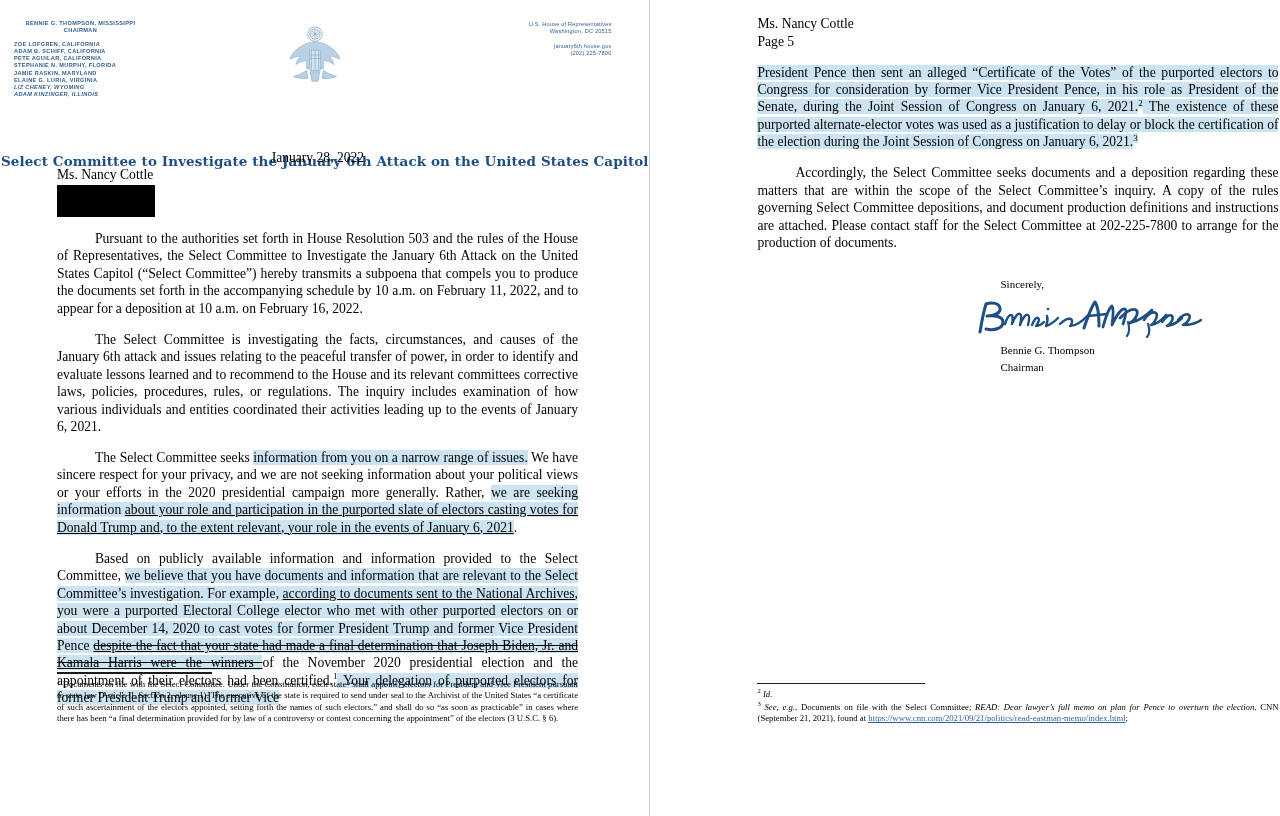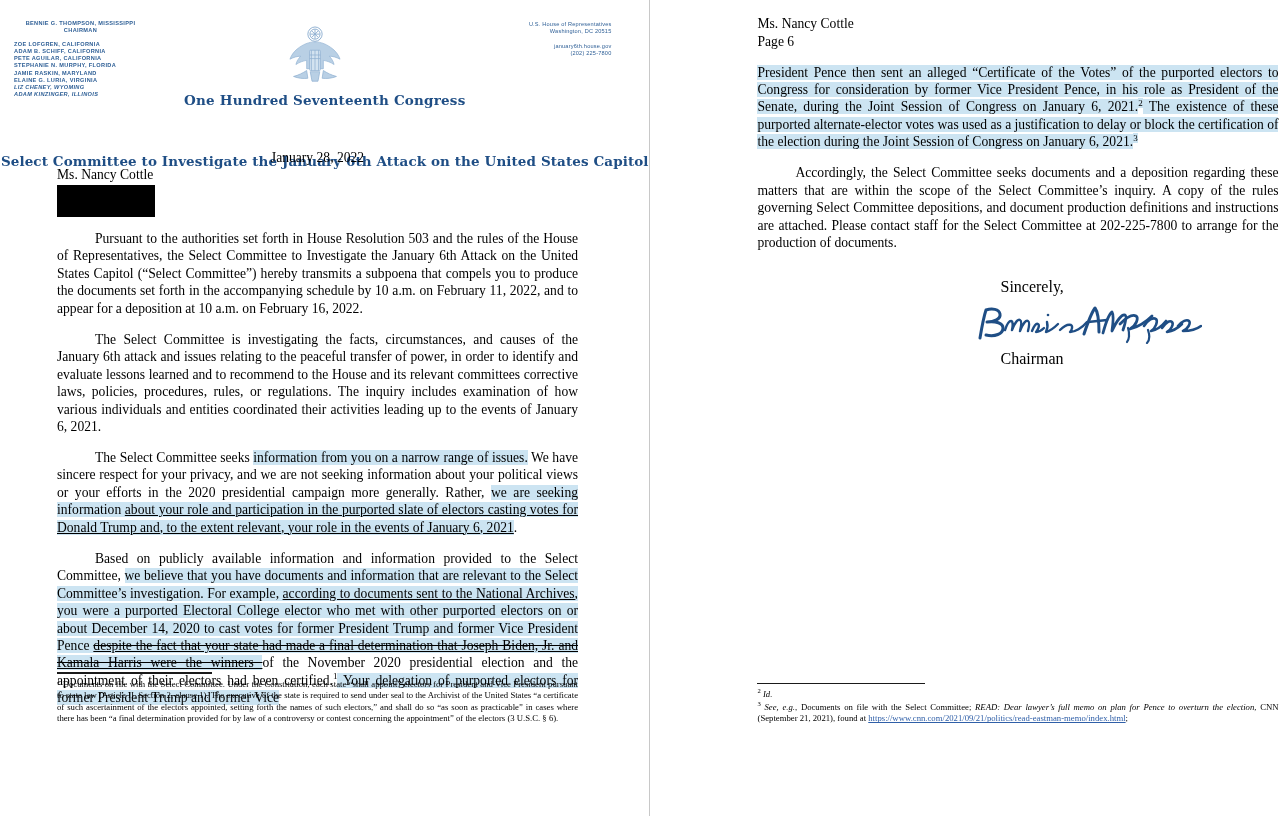--- a/index.html
+++ b/index.html
@@ -105,21 +105,21 @@
   p.para.noindent { text-indent: 0; }
 
   .hl { background: #cce4f2; }
   .ul { text-decoration: underline; text-decoration-thickness: from-font; }
   .strike { text-decoration: line-through underline; }
   sup { font-size: 9px; vertical-align: super; line-height: 0; }
 
   .pagehdr { font-size: 13.6px; line-height: 17.5px; }
 
   
-  .sigblock { margin-top: 26px; padding-left: 243px; font-size: 16px; }
+  .sigblock { margin-top: 26px; padding-left: 243px; font-size: 11px; }
   .sincerely { margin-bottom: 4px; }
   .sigimg { margin: 0 0 2px -28px; }
   .signame { line-height: 17.5px; }
 
   
   .footnotes {
     position: absolute; bottom: 26px; width: 521px;
     font-size: 8.7px;
     line-height: 11.6px;
     text-align: justify;
@@ -182,21 +182,20 @@
 
       <div class="hq">
         <div>U.S. House of Representatives</div>
         <div>Washington, DC 20515</div>
         <div class="blk2">
           <div>january6th.house.gov</div>
           <div>(202) 225-7800</div>
         </div>
       </div>
 
-      <div class="congress-title">One Hundred Seventeenth Congress</div>
       <div class="committee-title">Select Committee to Investigate the January 6th Attack on the United States Capitol</div>
     </div>
 
     <div class="body-left">
       <div class="date">January 28, 2022</div>
 
       <div class="addressee">Ms. Nancy Cottle</div>
       <div class="redaction"></div>
 
 
@@ -214,21 +213,21 @@
     </div>
   </div>
 
   <div class="divider"></div>
 
   <div class="page page-right">
 
     <div class="body-right">
       <div class="pagehdr">
         <div>Ms. Nancy Cottle</div>
-        <div>Page 6</div>
+        <div>Page 5</div>
       </div>
 
       <p class="para noindent"><span class="hl">President Pence then sent an alleged “Certificate of the Votes” of the purported electors to Congress for consideration by former Vice President Pence, in his role as President of the Senate, during the Joint Session of Congress on January 6, 2021.</span><sup class="hl">2</sup><span class="hl"> The existence of these purported alternate-elector votes was used as a justification to delay or block the certification of the election during the Joint Session of Congress on January 6, 2021.</span><sup class="hl">3</sup></p>
 
       <p class="para">Accordingly, the Select Committee seeks documents and a deposition regarding these matters that are within the scope of the Select Committee’s inquiry. A copy of the rules governing Select Committee depositions, and document production definitions and instructions are attached. Please contact staff for the Select Committee at 202-225-7800 to arrange for the production of documents.</p>
 
       <div class="sigblock">
         <div class="sincerely">Sincerely,</div>
         <svg class="sigimg" width="230" height="44" viewBox="0 0 230 44">
           <g fill="none" stroke="#1f4e85" stroke-linecap="round" stroke-linejoin="round">
@@ -242,20 +241,21 @@
             <path d="M116 22 L135 20" stroke-width="2.6"></path>
             <path d="M131 33 C134 22 137 14 140 12 C142 15 141 24 140 31 C145 20 150 14 153 15 C155 16 153 24 151 30" stroke-width="2.8"></path>
             <path d="M148 24 C154 18 160 14 164 16 C167 18 164 26 158 29 C166 27 174 22 180 16" stroke-width="2.8"></path>
             <path d="M156 28 C158 34 157 40 155 42" stroke-width="2.2"></path>
             <path d="M172 26 C176 20 181 17 184 19 C186 21 184 28 179 31 C185 30 190 26 194 21" stroke-width="2.6"></path>
             <path d="M176 30 C178 36 177 41 175 43" stroke-width="2.2"></path>
             <path d="M190 28 C194 22 198 20 200 22 C202 24 199 30 195 32 C201 31 206 28 210 24" stroke-width="2.6"></path>
             <path d="M206 26 C210 21 215 19 217 21 C219 23 216 29 211 31 C218 31 225 29 229 26" stroke-width="2.6"></path>
           </g>
         </svg>
+        <div class="signame">Bennie G. Thompson</div>
         <div class="signame">Chairman</div>
       </div>
     </div>
 
     <div class="footnotes right">
       <div class="fn-rule fn-rule-r"></div>
       <div class="fn"><sup>2</sup> <i>Id.</i></div>
       <div class="fn"><sup>3</sup> <i>See, e.g.</i><span>, Documents on file with the Select Committee; </span><i>READ: Dear lawyer’s full memo on plan for Pence to overturn the election</i><span>, CNN (September 21, 2021), found at </span><span class="fnlink">https://www.cnn.com/2021/09/21/politics/read-eastman-memo/index.html</span><span>;</span></div>
     </div>
   </div>

